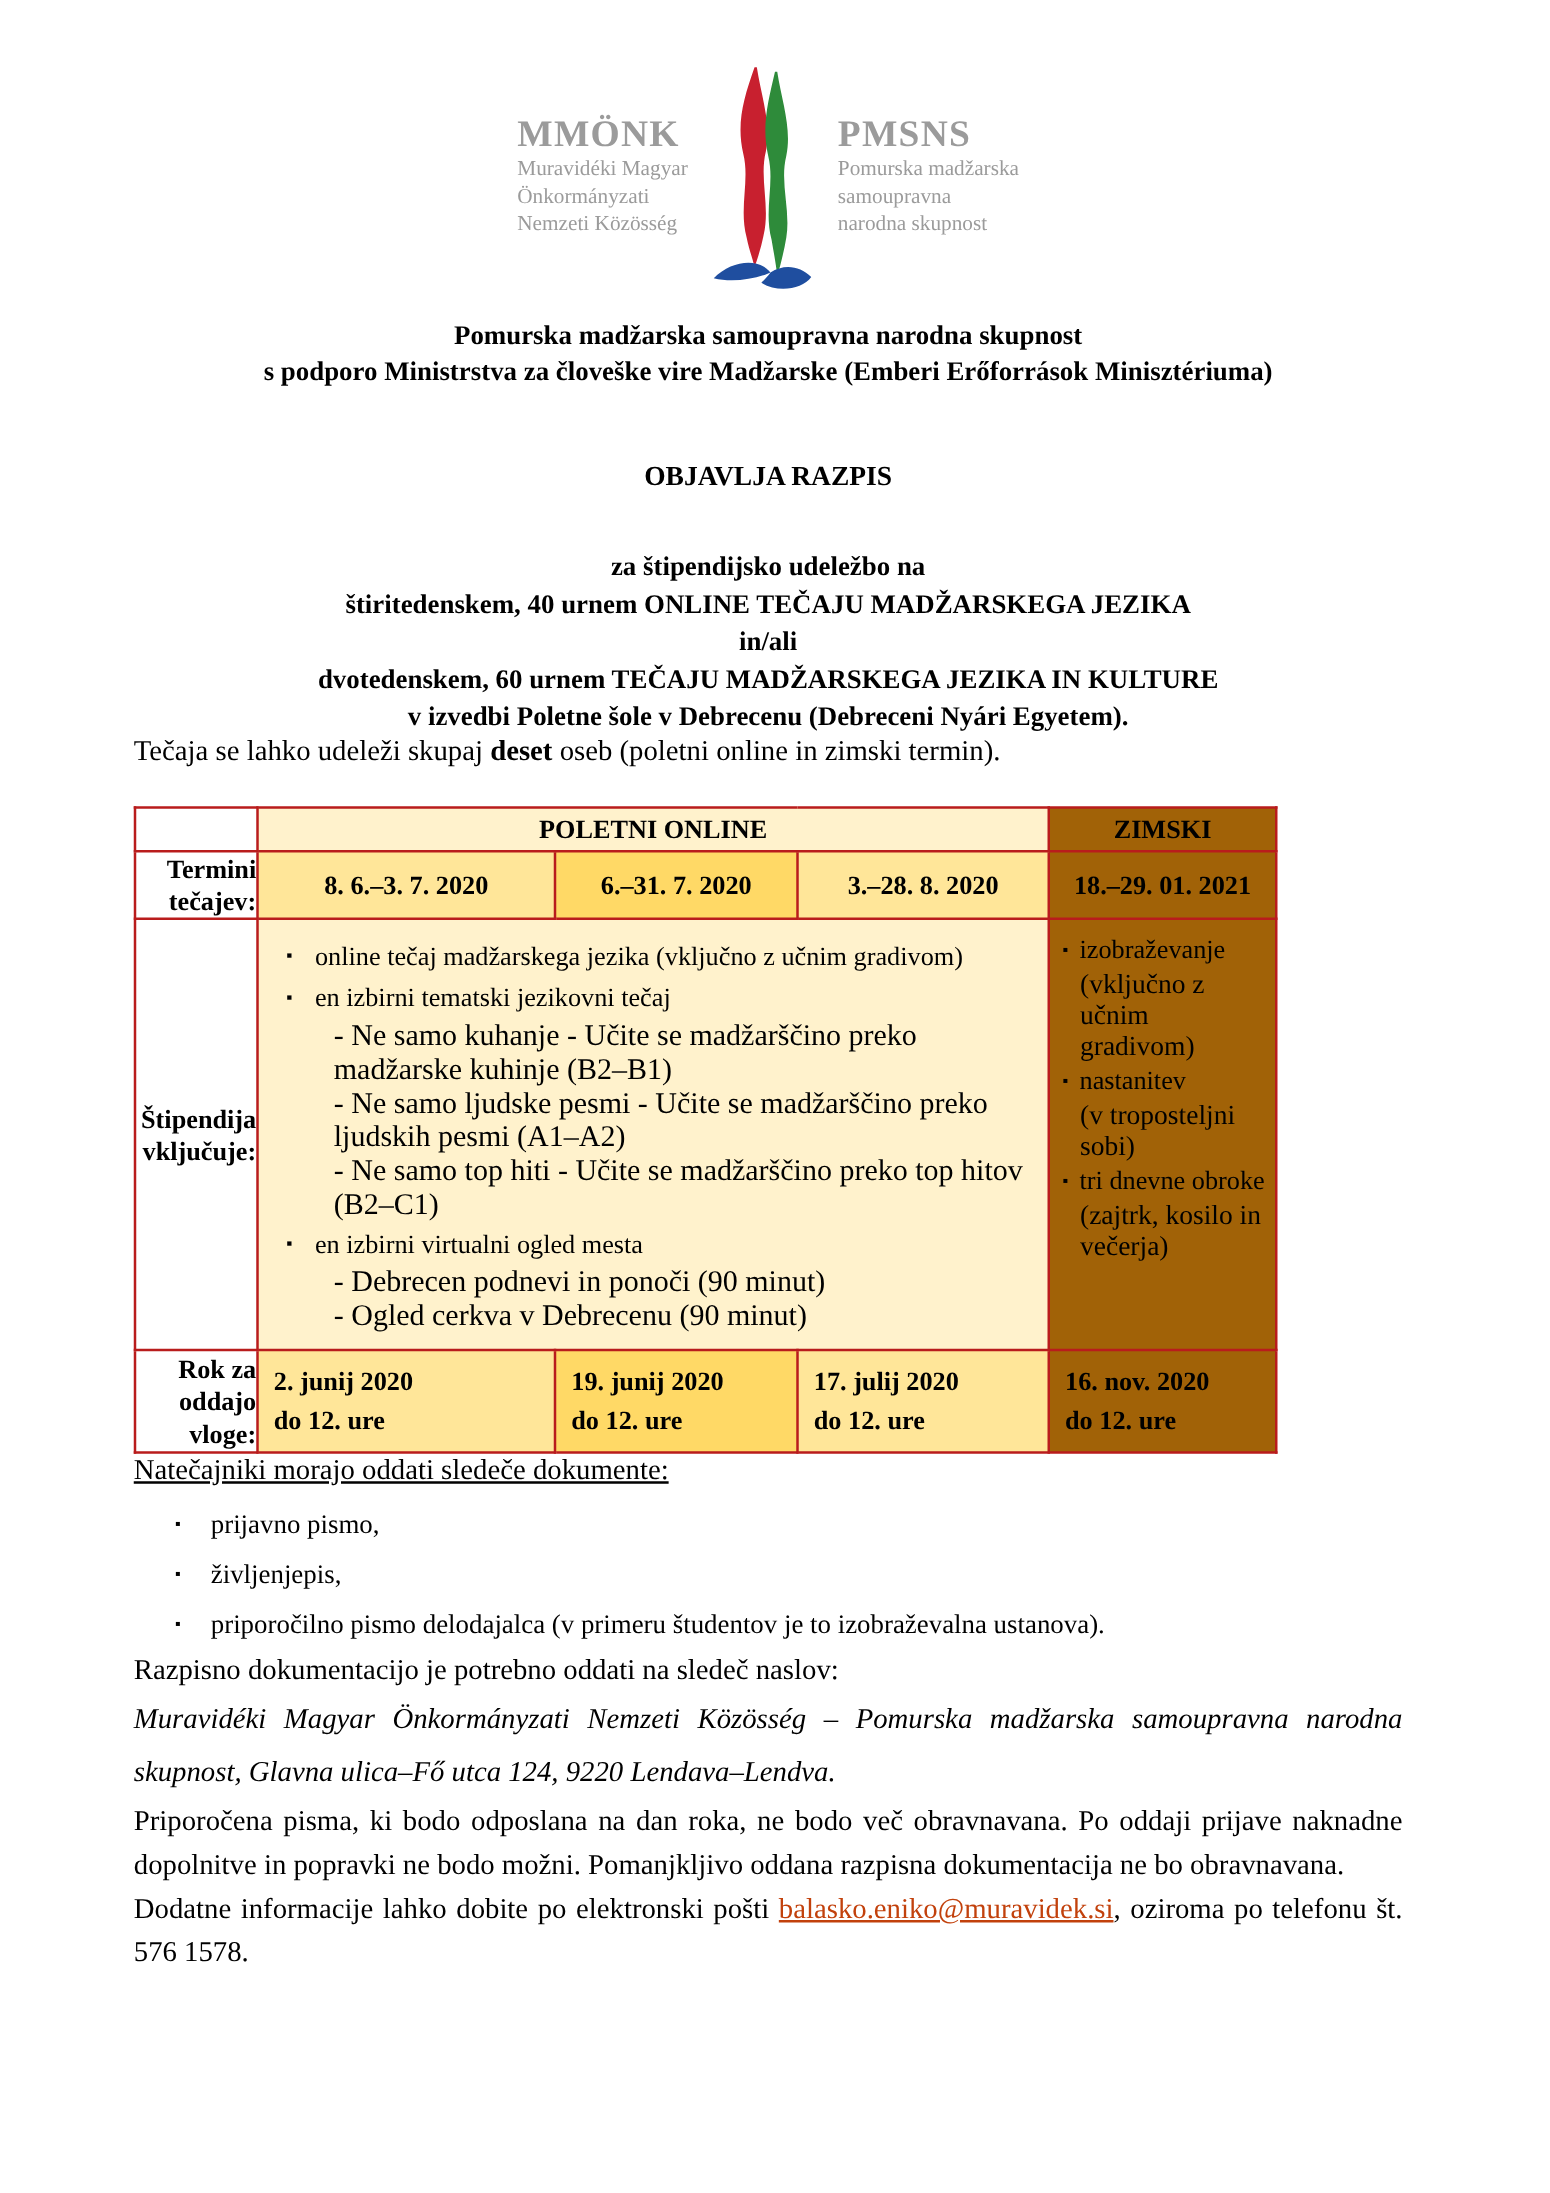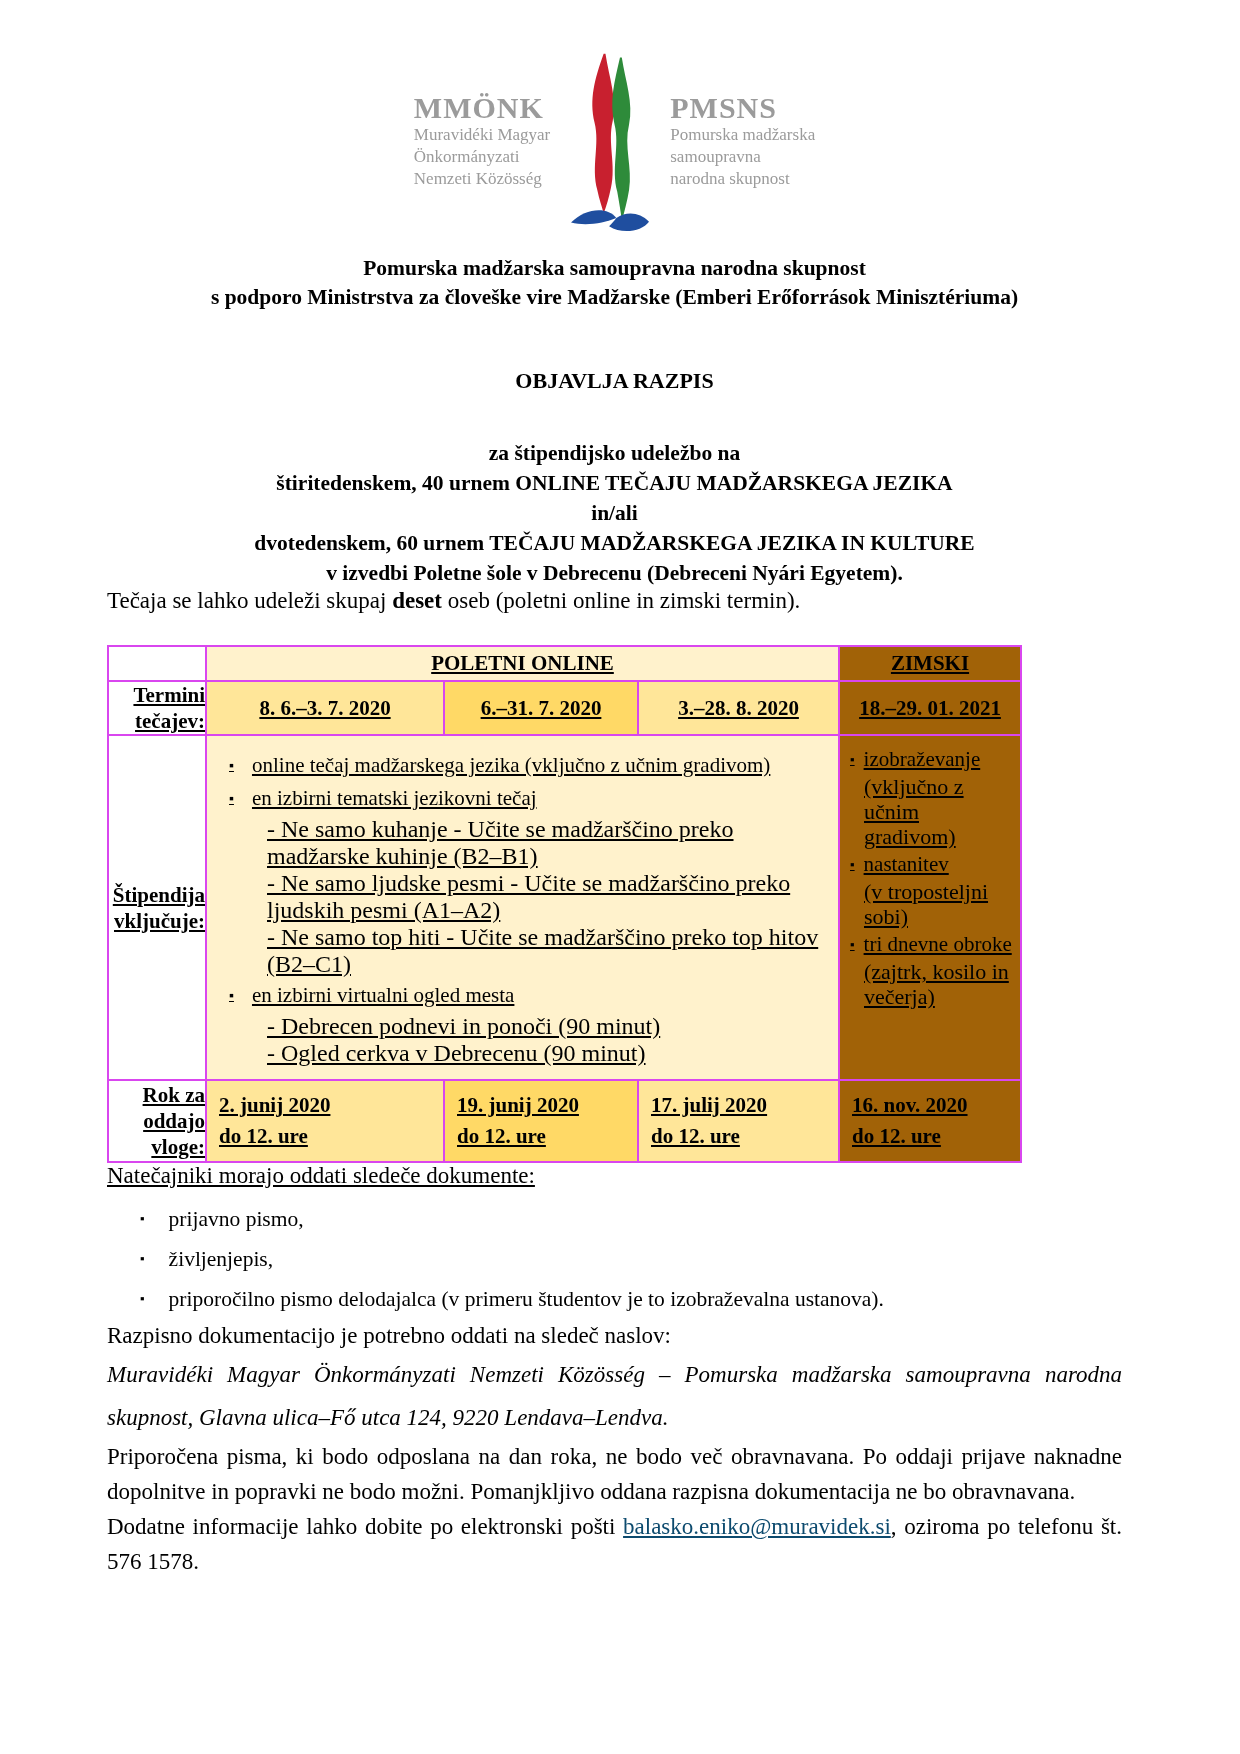--- a/index.html
+++ b/index.html
@@ -26,21 +26,21 @@
   .logo-acronym { font-size:30px; font-weight:bold; letter-spacing:1px; line-height:32px; }
 
   
   .org-block { margin-top:16px; font-size:21.5px; line-height:29px; }
   .announcement { margin-top:56px; font-size:22px; }
   .intro-block { margin-top:44px; font-size:21.5px; line-height:30px; }
   .participants { margin-top:38px; font-size:21.5px; }
 
   
   table.course { border-collapse:collapse; margin-top:31px; table-layout:fixed; }
-  table.course td { border:2px solid #d946ef; font-size:21px;text-decoration:underline; }
+  table.course td { border:2px solid #b91c1c; font-size:21px; }
   td.label-cell {
     border:none; background:transparent;
     font-weight:bold; text-align:right;
     padding:0 0 0 0; vertical-align:middle; line-height:26px; font-size:21px;
   }
   td.hdr { font-weight:bold; text-align:center; padding:4px 0; }
   .bg-cream { background:#FFF2CC; }
   .bg-gold-l { background:#FFE699; }
   .bg-gold-d { background:#FFD966; }
   .bg-blue  { background:#a16207; }
@@ -62,21 +62,21 @@
   .docs-heading { margin-top:46px; font-size:21.5px; text-decoration:underline; }
   .doc-list { margin-top:10px; }
   .doc-item { display:flex; gap:24px; font-size:21.5px; line-height:40px; margin-left:33px; }
   .doc-item .bullet { font-size:13px; line-height:40px; }
 
   p.para { margin:0; font-size:23px; }
   .addr-intro { margin-top:26px; line-height:34px; }
   .addr { font-style:italic; text-align:justify; line-height:43px; }
   .notice { margin-top:30px; text-align:justify; line-height:35px; }
   .contact { margin-top:32px; text-align:justify; line-height:35px; }
-  a.email { color:#0c4a6e; }
+  a.email { color:#c2410c; }
 </style>
 </head>
 <body>
 
 <div class="logo-row">
   <div class="logo-text left">
     <div class="logo-acronym">MMÖNK</div>
     <div>Muravidéki Magyar</div>
     <div>Önkormányzati</div>
     <div>Nemzeti Közösség</div>

